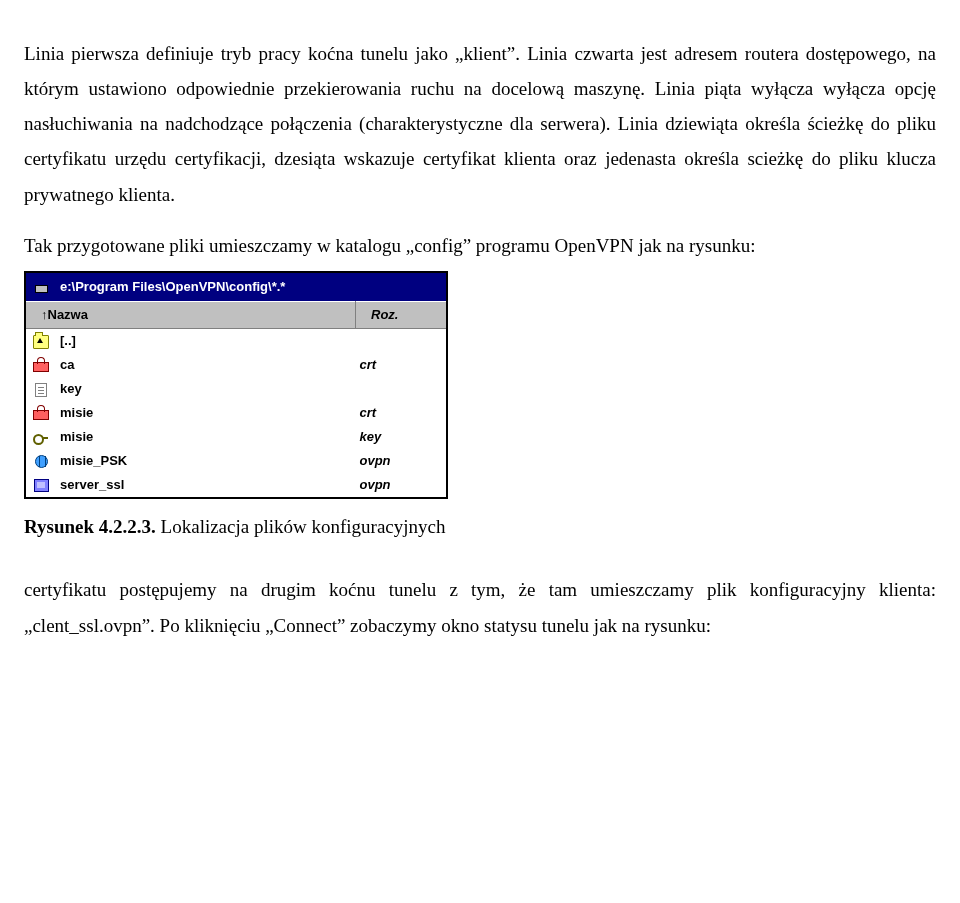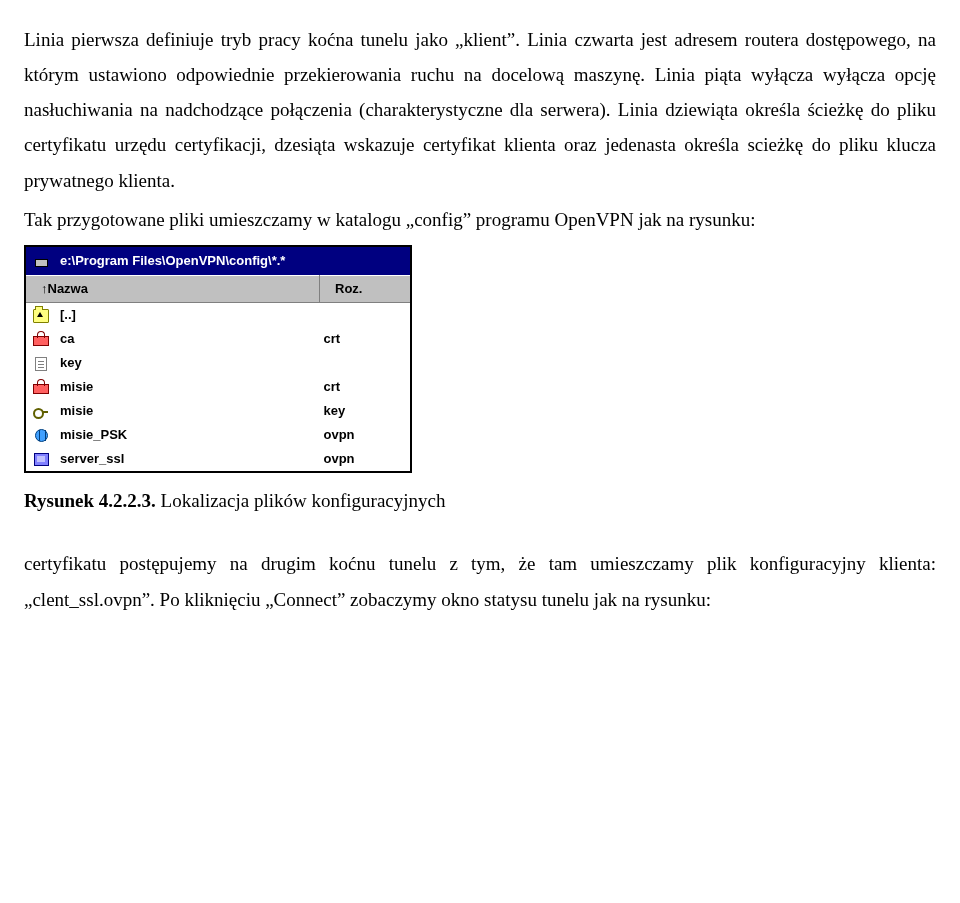--- a/index.html
+++ b/index.html
@@ -8,27 +8,27 @@
     color: #000;
     background: #fff;
     margin: 0;
     padding: 20px 24px;
     line-height: 1.85;
     width: 960px;
     box-sizing: border-box;
   }
   .para {
     text-align: justify;
-    margin: 2px 0 4px 0;
+    margin: 16px 0 4px 0;
   }
   .fm-wrap {
     margin: 8px 0 10px 0;
   }
   .fm {
-    width: 388px;
+    width: 424px;
     border-collapse: collapse;
     font-family: "MS Sans Serif", Tahoma, Arial, sans-serif;
     font-size: 13px;
     color: #000;
     background: #c0c0c0;
     border: 2px solid #000;
   }
   .fm .titlebar td {
     background: #000080;
     color: #fff;
@@ -58,20 +58,21 @@
     white-space: nowrap;
   }
   .fm td.icocell {
     width: 22px;
     text-align: center;
     padding: 0 2px;
   }
   .fm td.extcell {
     width: 60px;
     font-weight: bold;
+    font-style: italic;
   }
   .fm td.namecell {
     font-weight: bold;
   }
   .ico {
     display: inline-block;
     width: 16px;
     height: 14px;
     vertical-align: middle;
     box-sizing: border-box;

